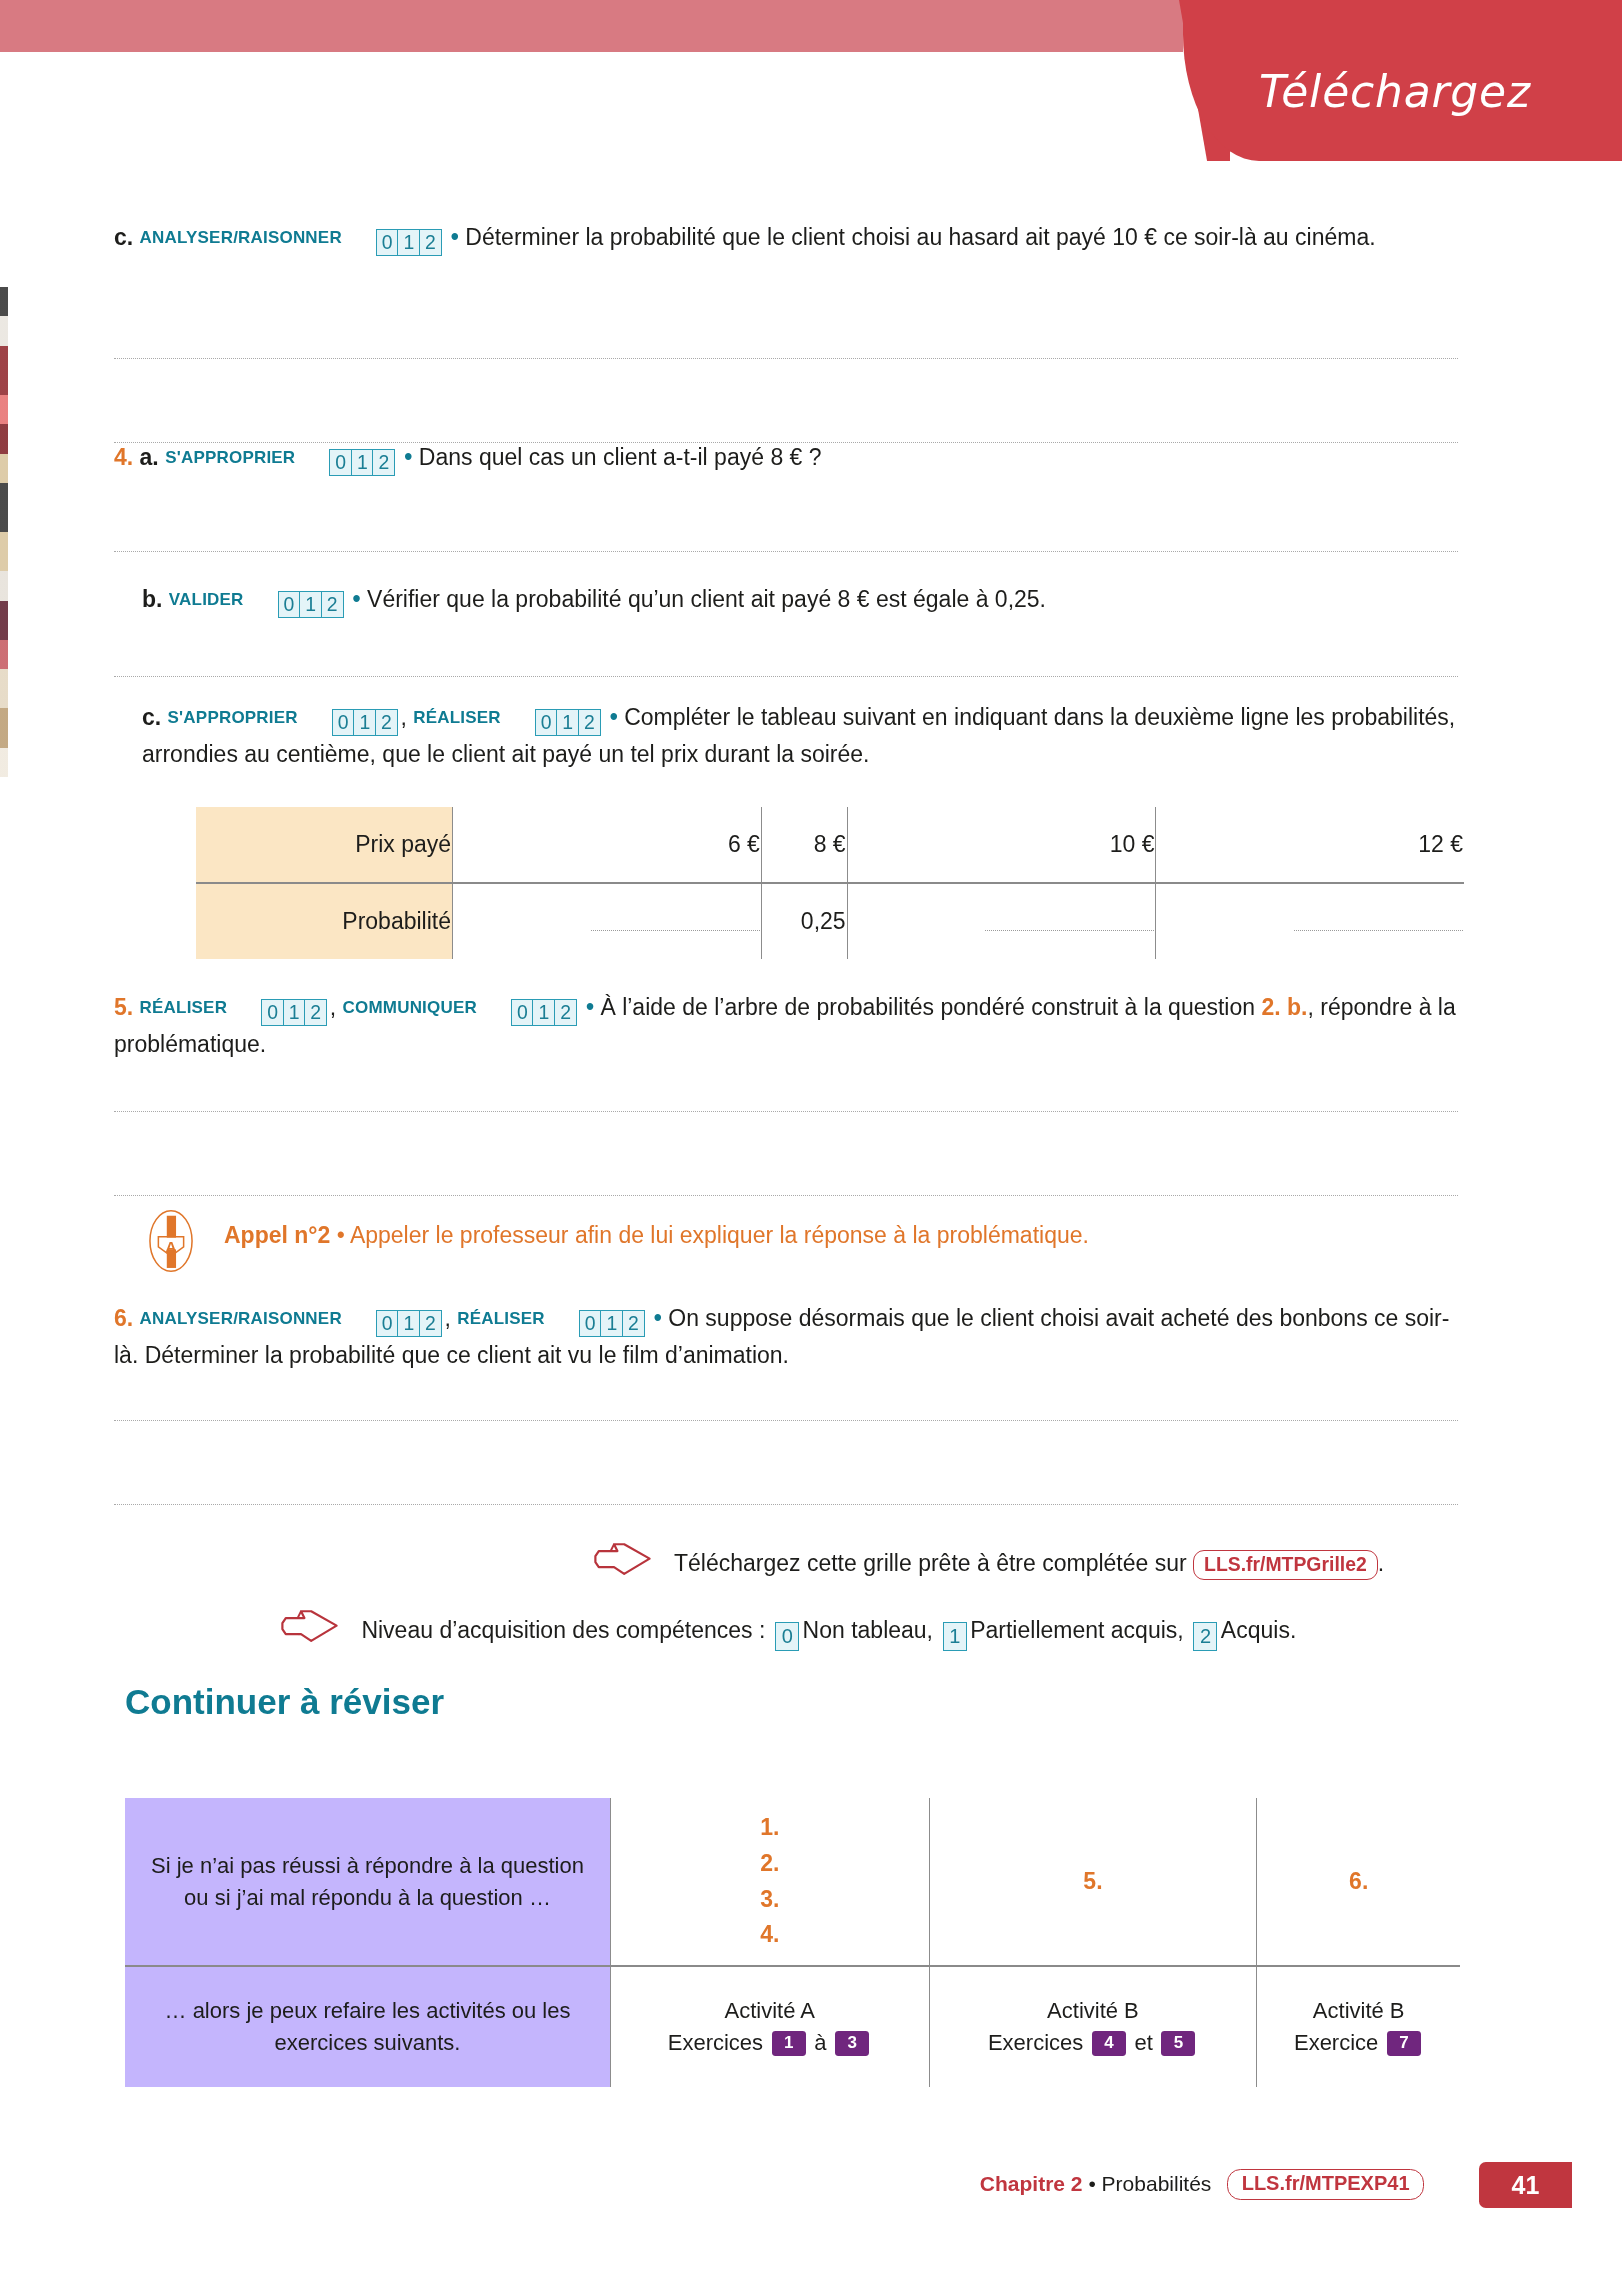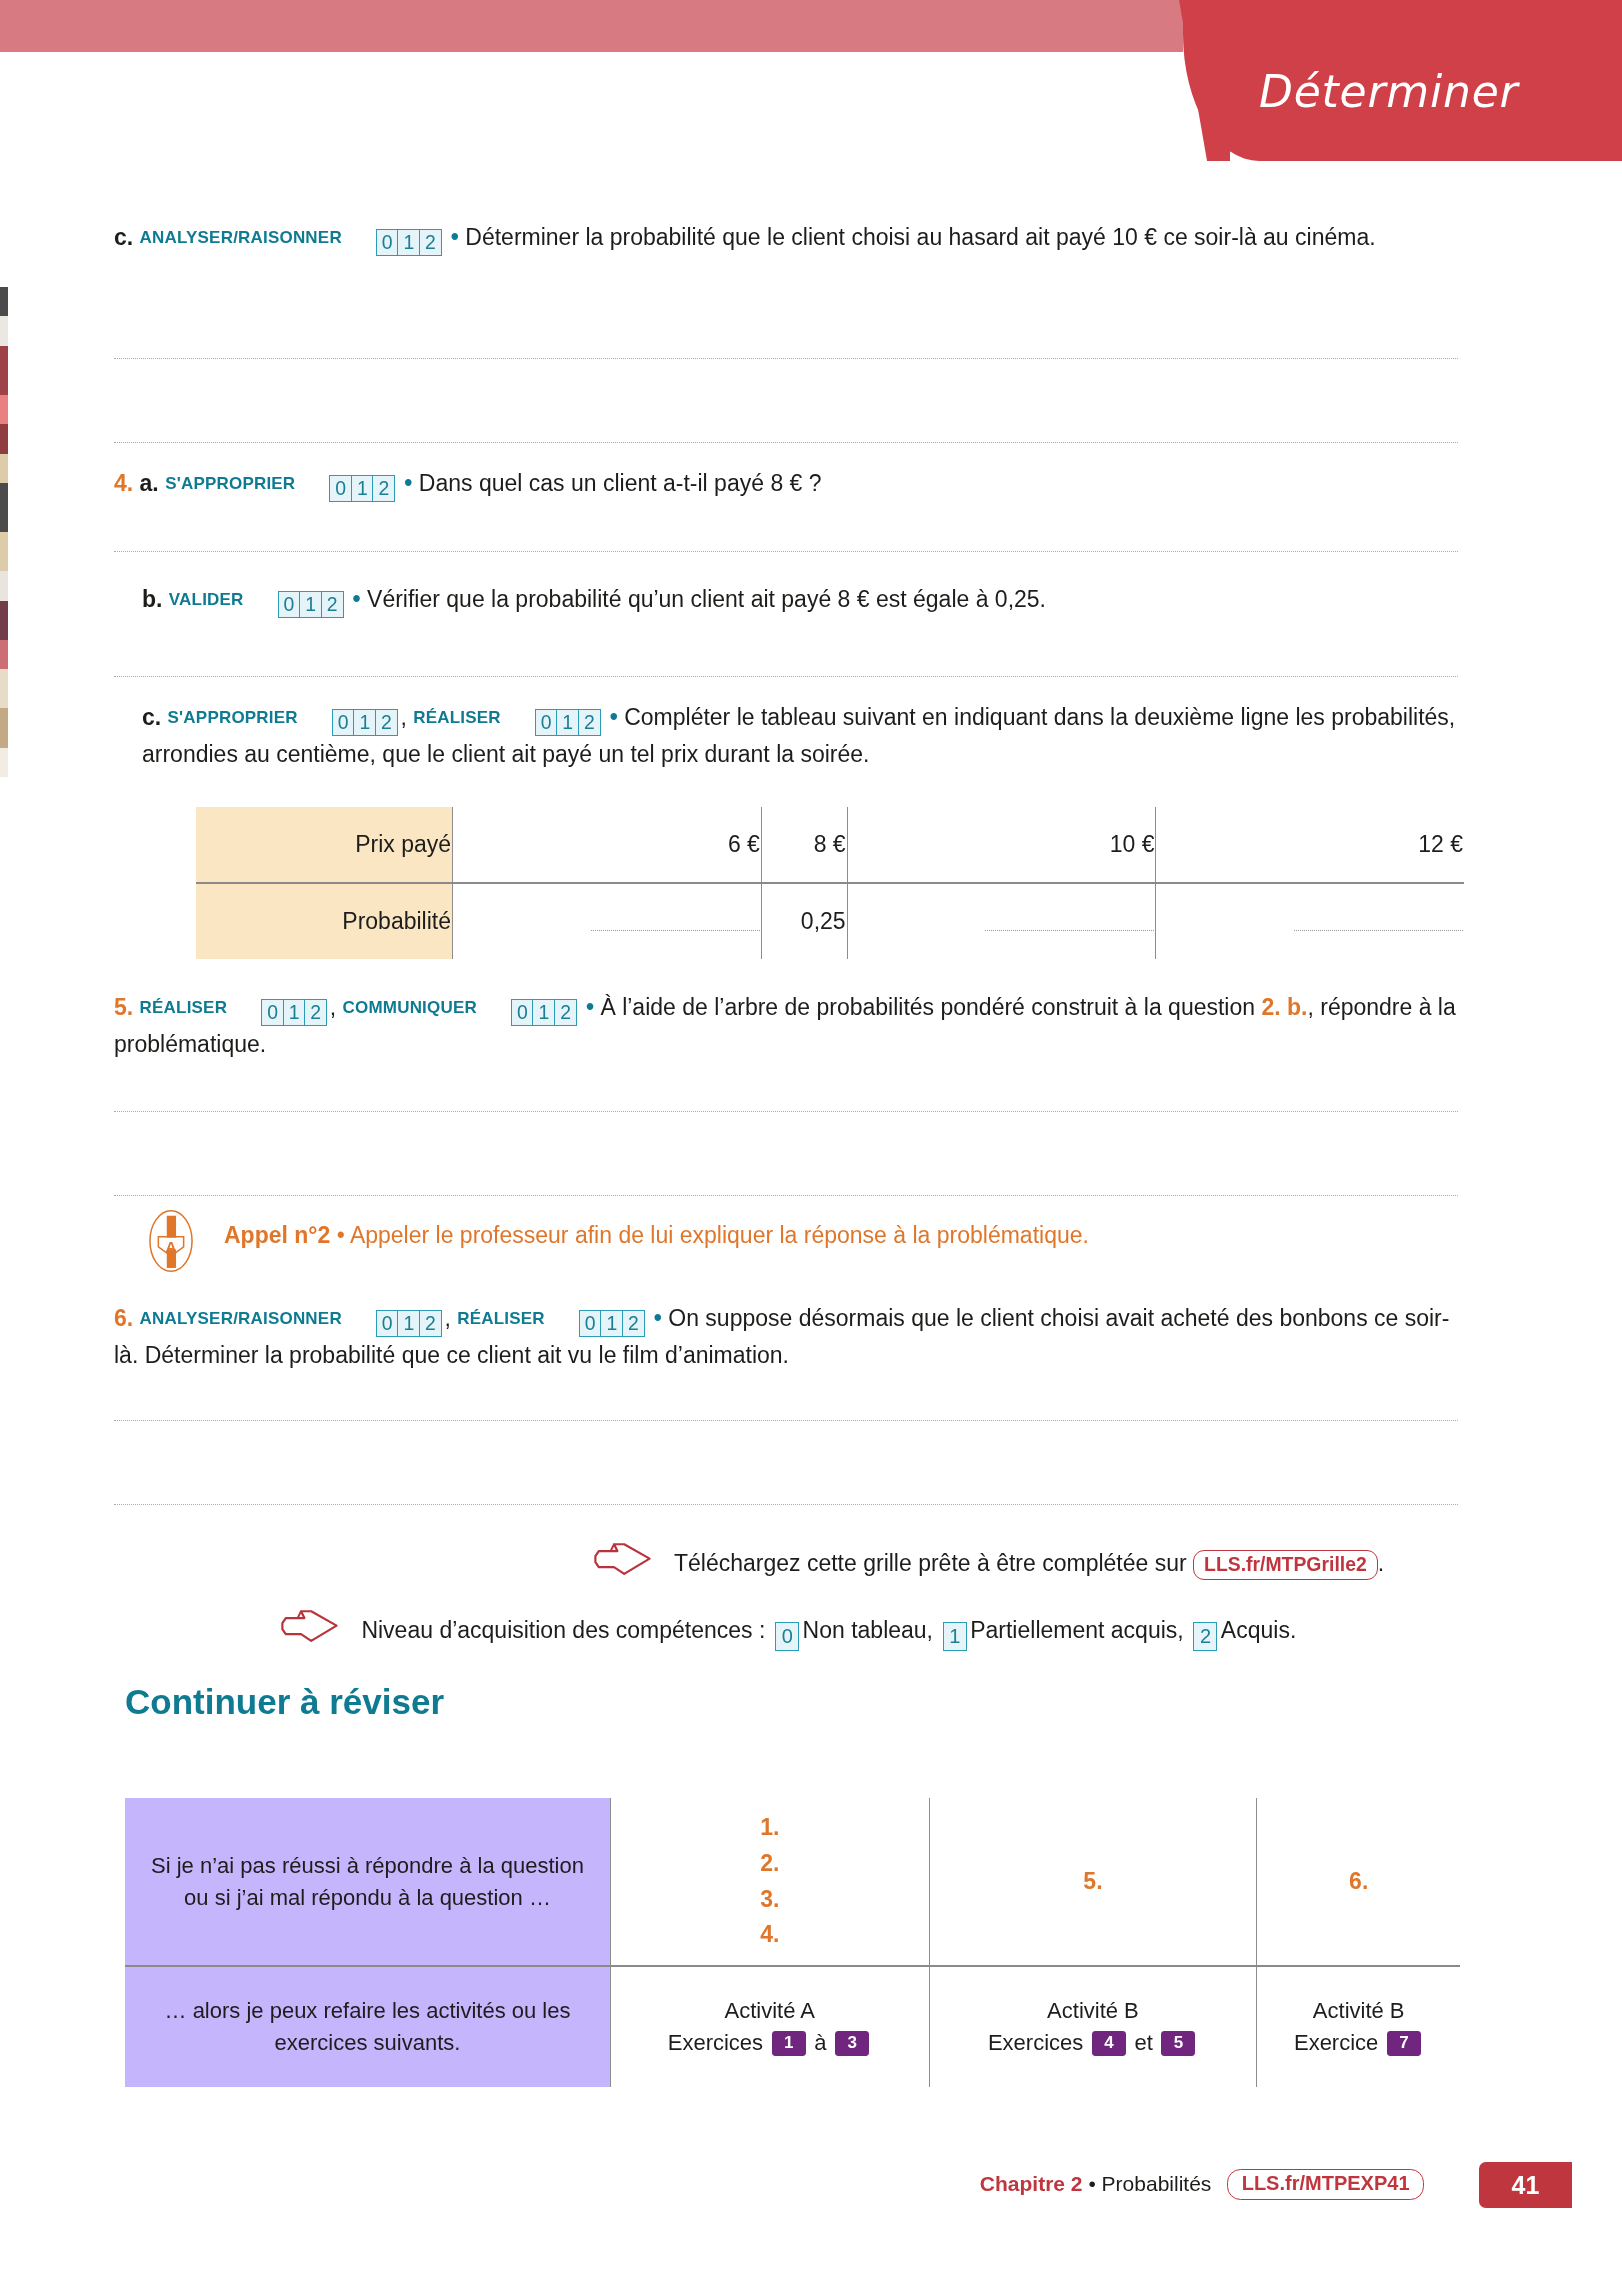--- a/index.html
+++ b/index.html
@@ -98,40 +98,40 @@
      background:#c0363f;color:#fff;font-size:25px;font-weight:bold;text-align:center;
      border-top-left-radius:6.8px;border-bottom-left-radius:6.8px;}
 </style>
 </head>
 <body>
 
 <div id="header-banner">
   <div id="banner-pale"></div>
   <div id="banner-red-wedge"></div>
   <div id="banner-red"></div>
-  <div id="banner-title">Déterminer</div>
+  <div id="banner-title">Téléchargez</div>
 </div>
 
 <div id="spine-edge"></div>
 
 <div id="content">
 
   <div class="q-block" style="left:114px;top:221px;width:1344px;">
     <div class="qtext">
       <span class="qlet">c.</span>
       <span class="comp">ANALYSER/RAISONNER</span>
       <span class="boxes"><span>0</span><span>1</span><span>2</span></span>
       <span class="sep-dot">•</span>
       <span>Déterminer la probabilité que le client choisi au hasard ait payé 10 € ce soir-là au cinéma.</span>
     </div>
   </div>
   <div class="dotrule" style="top:358px;"></div>
   <div class="dotrule" style="top:442px;"></div>
 
-  <div class="q-block" style="left:114px;top:467px;width:1344px;">
+  <div class="q-block" style="left:114px;top:441px;width:1344px;">
     <div class="qtext">
       <span class="qnum">4.</span>
       <span class="qlet">a.</span>
       <span class="comp">S'APPROPRIER</span>
       <span class="boxes"><span>0</span><span>1</span><span>2</span></span>
       <span class="sep-dot">•</span>
       <span>Dans quel cas un client a-t-il payé 8 € ?</span>
     </div>
   </div>
   <div class="dotrule" style="top:551px;"></div>

